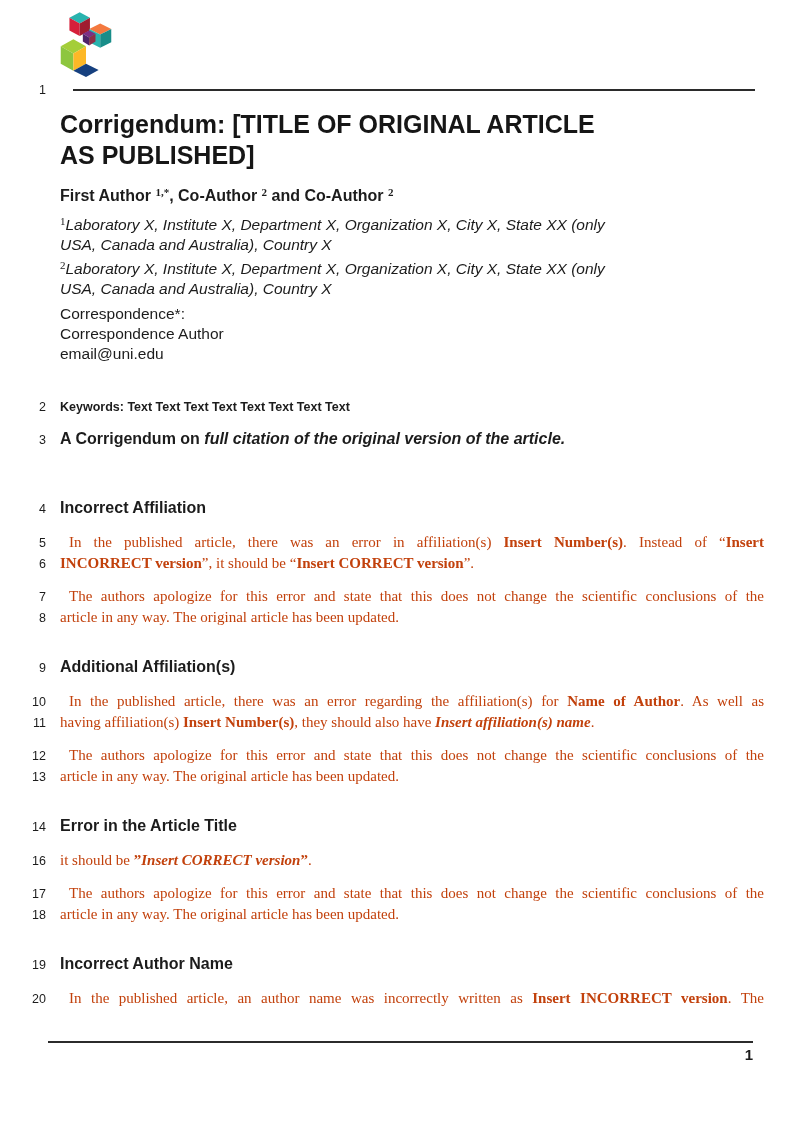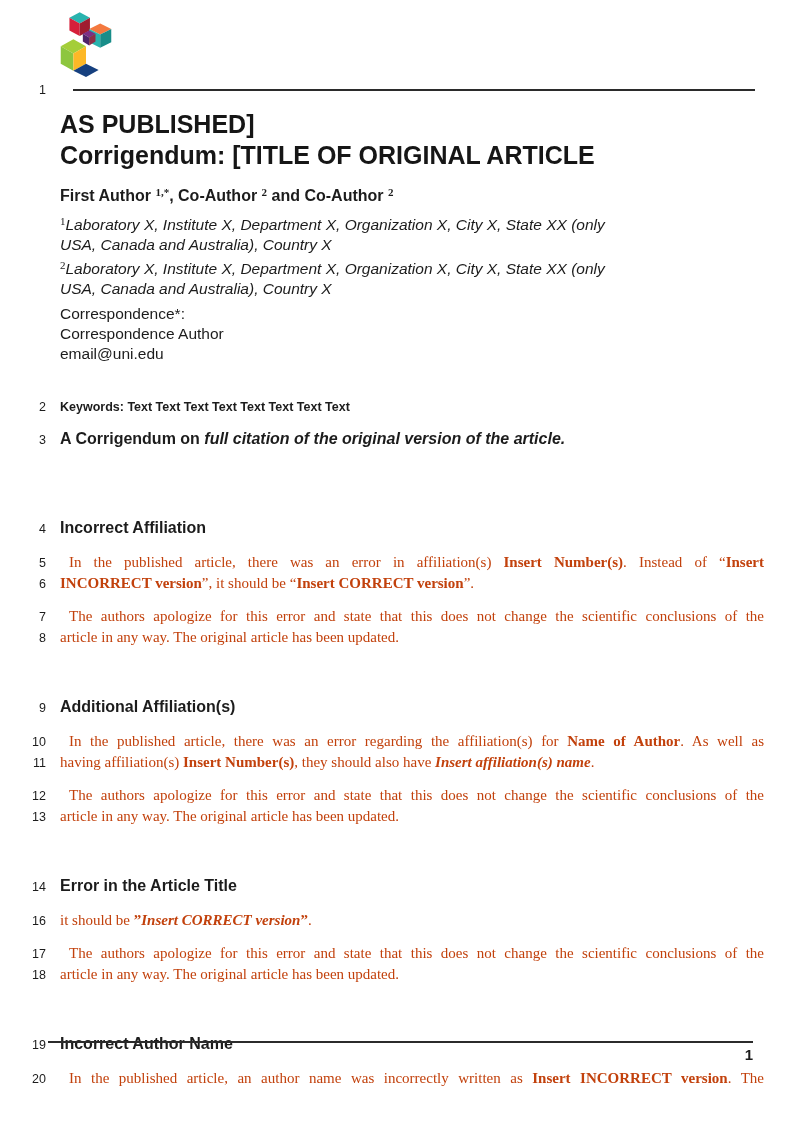--- a/index.html
+++ b/index.html
@@ -22,21 +22,21 @@
   #corr{margin:5px 0 0 60px;font-size:15.5px;line-height:20px;}
   .sup{font-family:"Liberation Serif",serif;font-size:11px;vertical-align:5px;font-style:normal;}
   
   #kw-row{margin-top:33px;}
   #kw-row .ct{font-weight:bold;font-size:12.5px;line-height:17px;}
   #cor-row{margin-top:12px;}
   #cor-row .ct{font-weight:bold;font-size:16px;line-height:20px;}
   
   .sec{margin-top:29px;}
   #sections .sec:first-child{margin-top:48px;}
-  .sec-h{font-weight:bold;font-size:16px;line-height:20px;font-family:"Liberation Sans",sans-serif;margin-top:20px;}
+  .sec-h{font-weight:bold;font-size:16px;line-height:20px;font-family:"Liberation Sans",sans-serif;}
   .para{margin-top:13px;}
   .para + .para{margin-top:12px;}
   .bodyline{font-family:"Liberation Serif",serif;font-size:15px;line-height:20px;color:#c2410c;}
   .bodyline .b{font-weight:bold;}
   .bodyline .i{font-style:italic;}
   .j{text-align:justify;text-align-last:justify;}
   .ind{padding-left:9px;}
   .b{font-weight:bold;text-align:right;}
   .i{font-style:italic;}
   
@@ -66,22 +66,22 @@
       <polygon points="22,78 38,69 54,77 38,86" fill="#16407f"></polygon>
     </svg>
   </div>
 
   <div class="row rule-row">
     <div class="gut">1</div>
     <div class="toprule"></div>
   </div>
 
   <div id="title">
+    <div>Corrigendum: [TITLE OF ORIGINAL ARTICLE</div>
     <div>AS PUBLISHED]</div>
-    <div>Corrigendum: [TITLE OF ORIGINAL ARTICLE</div>
   </div>
 
   <div id="authors"><span class="b">First Author </span><span class="sup">1,*</span><span class="b">, Co-Author </span><span class="sup">2</span><span class="b"> and Co-Author </span><span class="sup">2</span></div>
 
   <div id="affils">
       <div>
         <div><span class="sup">1</span><span>Laboratory X, Institute X, Department X, Organization X, City X, State XX (only</span></div>
         <div>USA, Canada and Australia), Country X</div>
       </div>
       <div>

